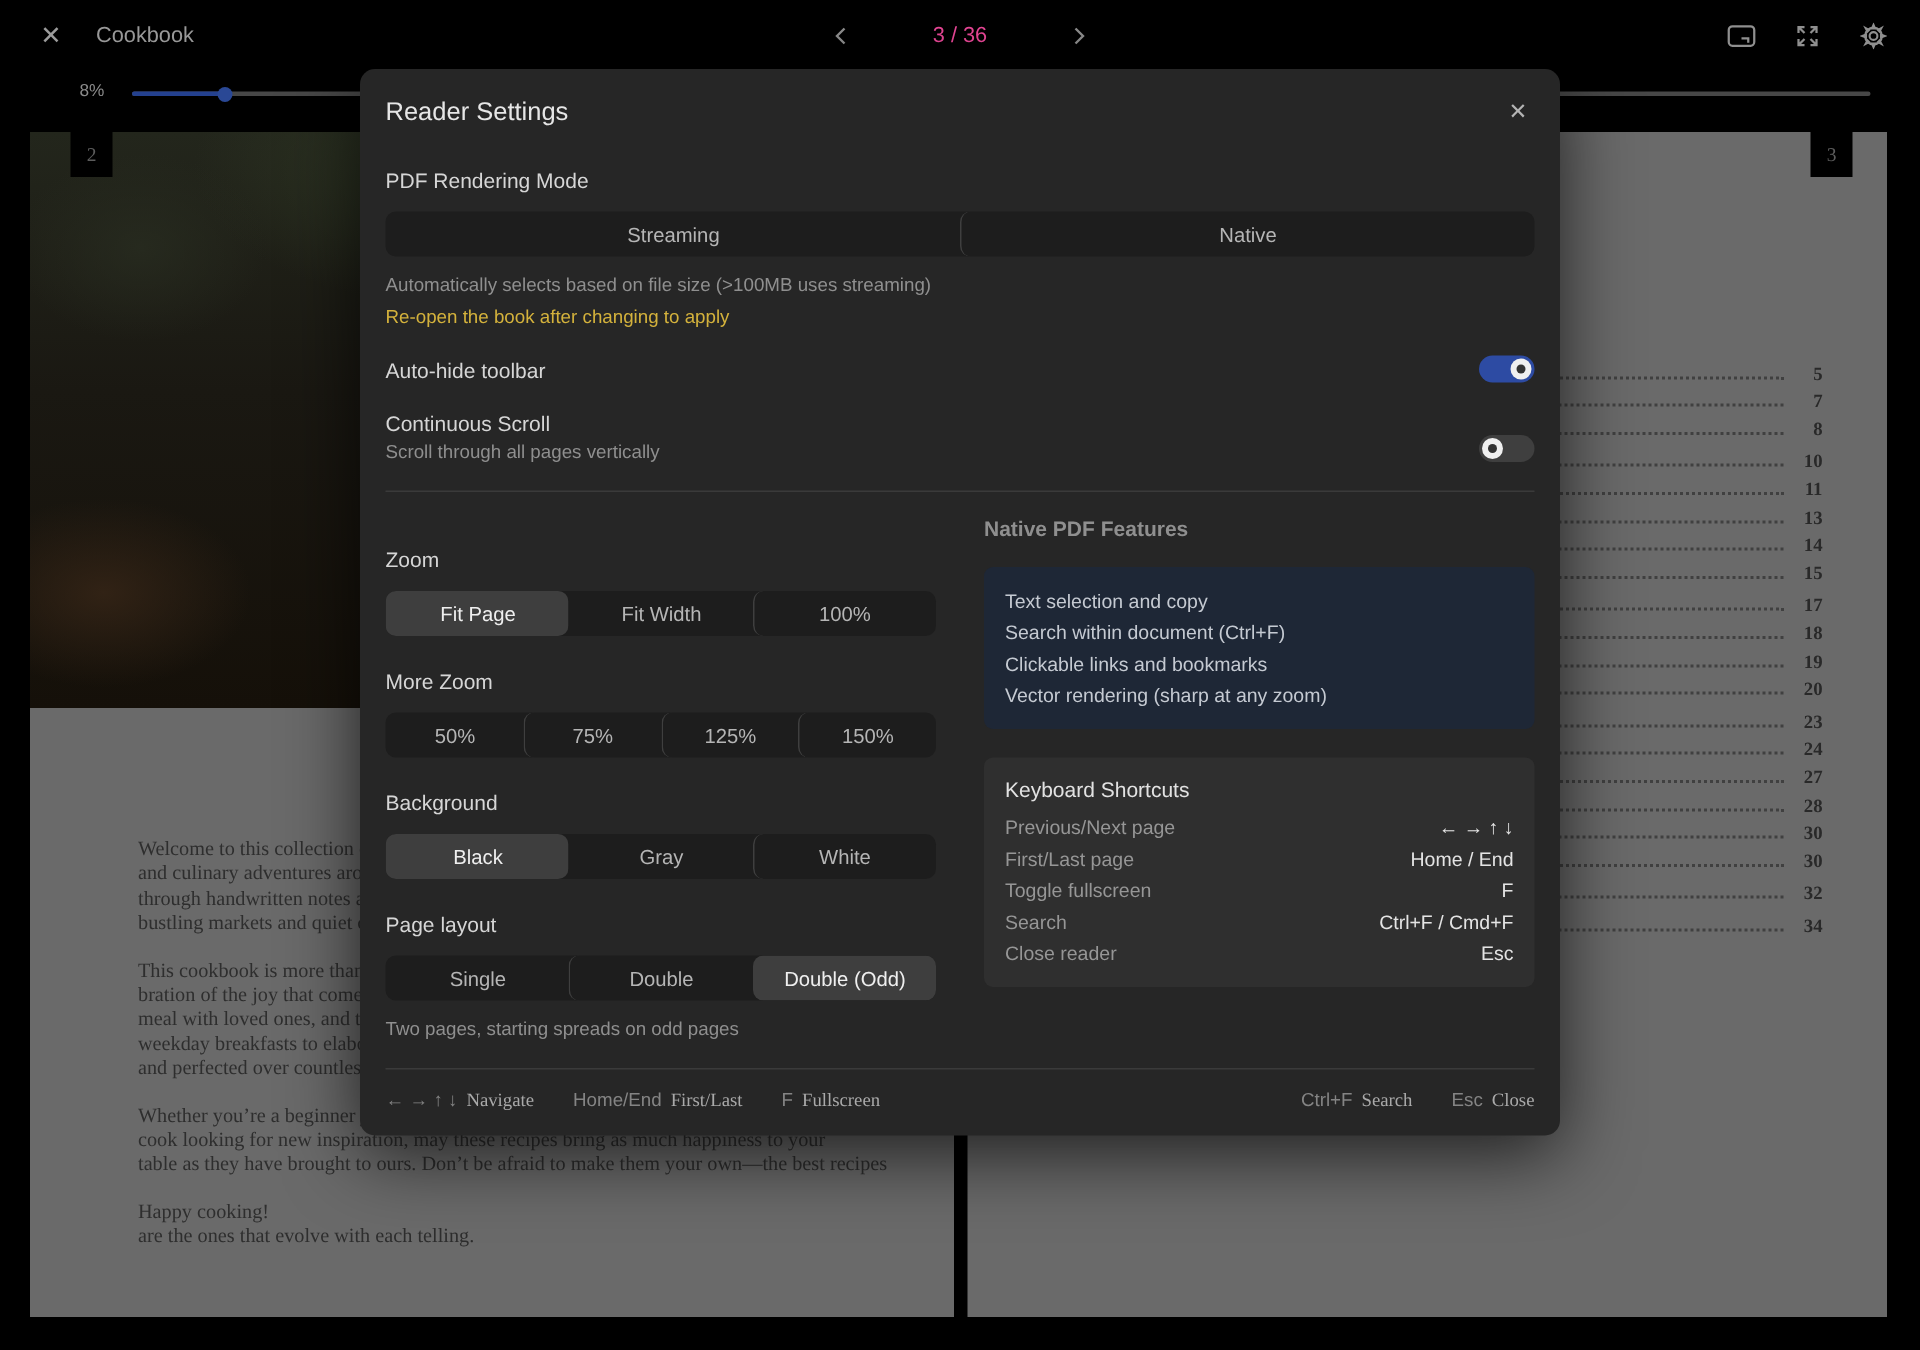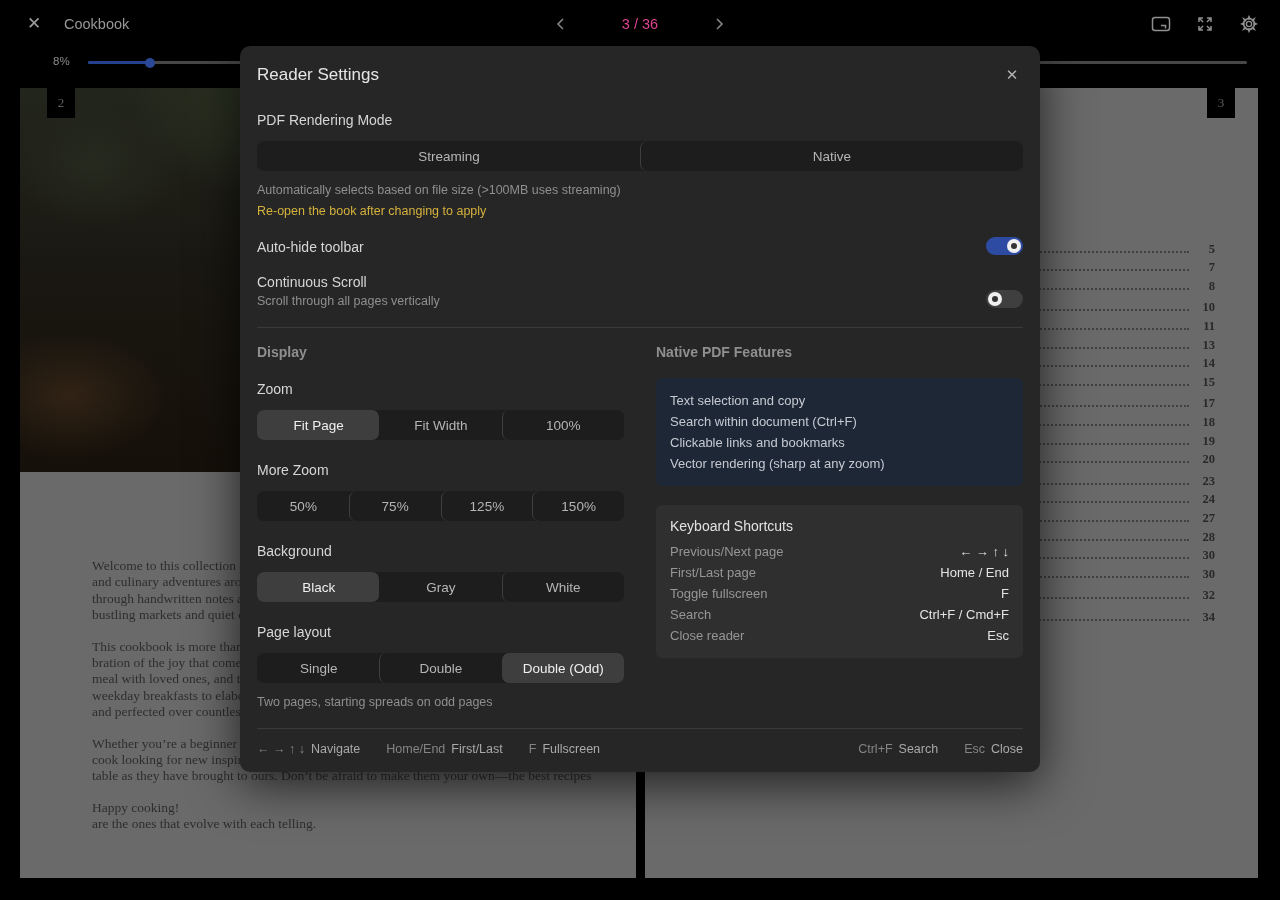--- a/index.html
+++ b/index.html
@@ -114,21 +114,21 @@
   .shortcut-box { margin-top:19px; background:#2f2f2f; border-radius:6px; padding:13px 14px 12px; }
   .sc-title { font-size:14px; color:#e2e2e2; margin-bottom:7px; }
   .sc-row { display:flex; justify-content:space-between; font-size:13px; line-height:21px; }
   .sc-label { color:#969696; }
   .sc-keys { color:#e4e4e4; }
 
   .m-footer { display:flex; justify-content:space-between; padding:13px 0 16px; font-size:12.5px; }
   .mf-group { display:flex; gap:26px; }
   .mf-item { display:flex; gap:6px; }
   .mf-keys { color:#848484; }
-  .mf-label { color:#a9a9a9; }
+  .mf-label { color:#a9a9a9;font-family:Liberation Serif, serif; }
 </style>
 </head>
 <body>
 
 <div class="stage">
 
   <div class="toolbar">
     <div class="tb-close">✕</div>
     <div class="tb-title">Cookbook</div>
     <div class="tb-center">
@@ -376,21 +376,20 @@
         <div class="toggle">
             <div class="knob"></div>
           </div>
       </div>
 
       <div class="m-divider"></div>
 
       <div class="m-columns">
 
         <div class="m-col">
-          <div class="m-heading">Display</div>
 
           <div class="m-label gap-first">Zoom</div>
           <div class="seg">
 
               <div class="seg-btn seg-active">Fit Page</div>
 
               <div class="seg-btn">Fit Width</div>
 
               <div class="seg-btn">100%</div>
 

